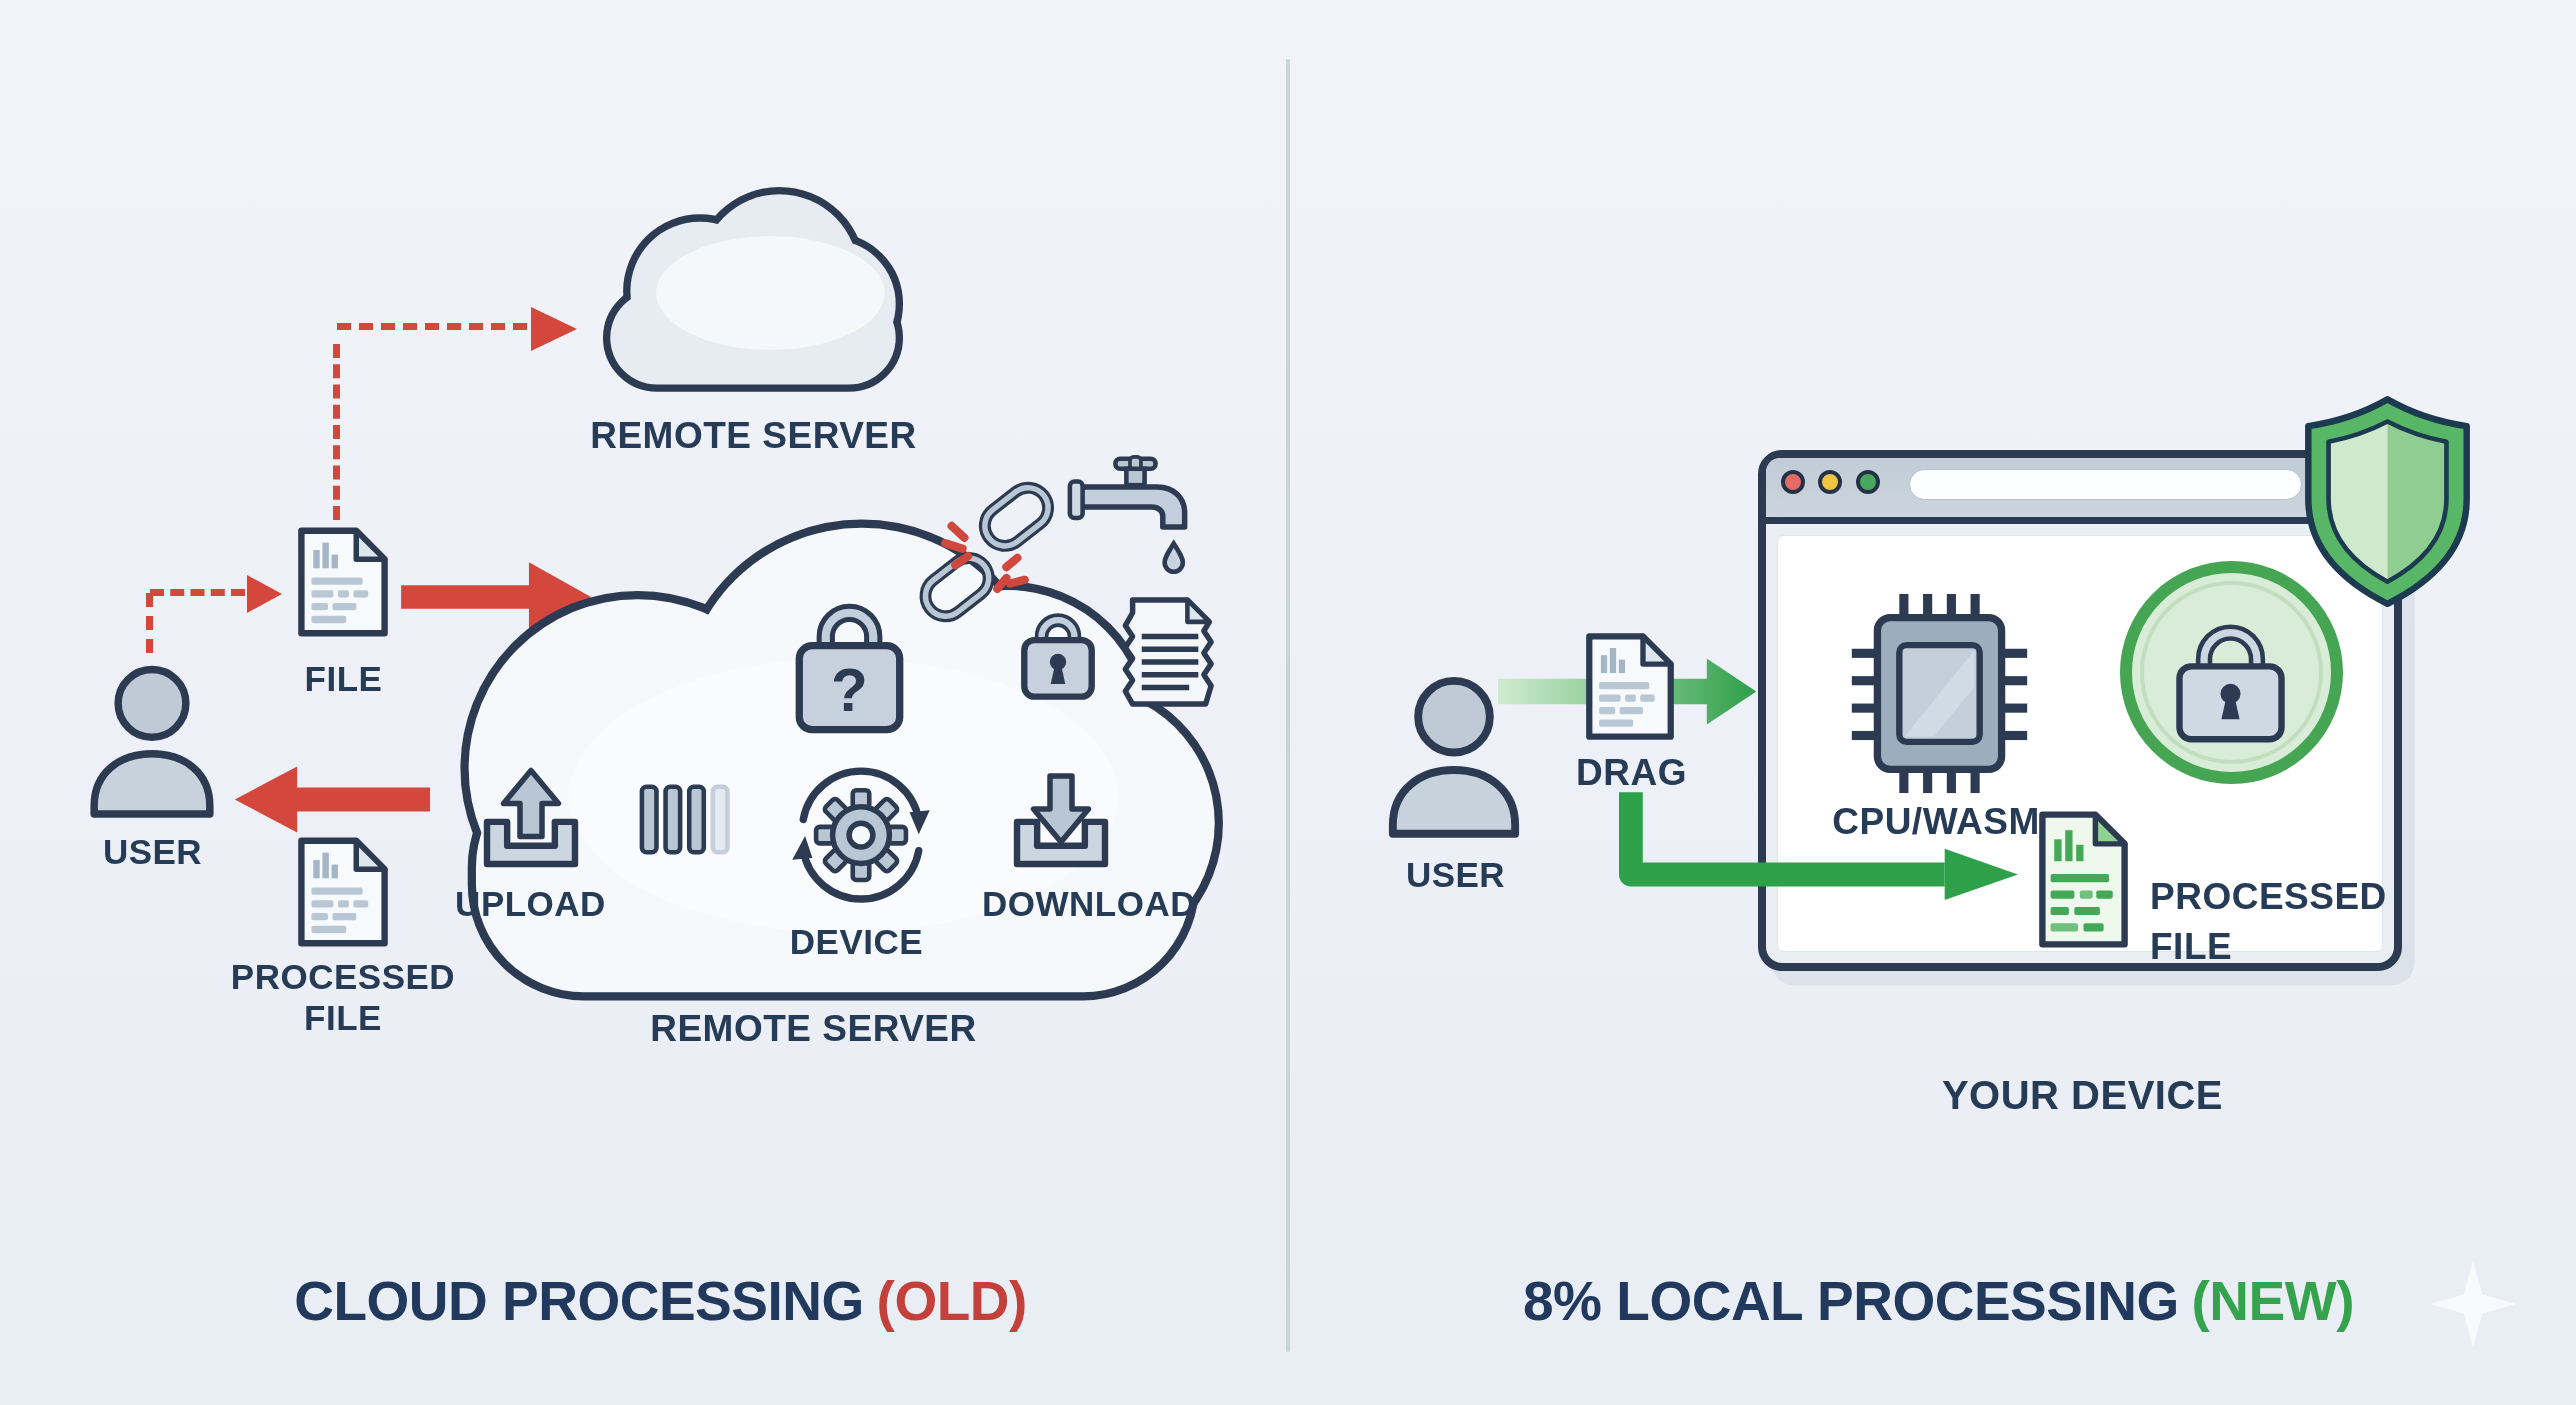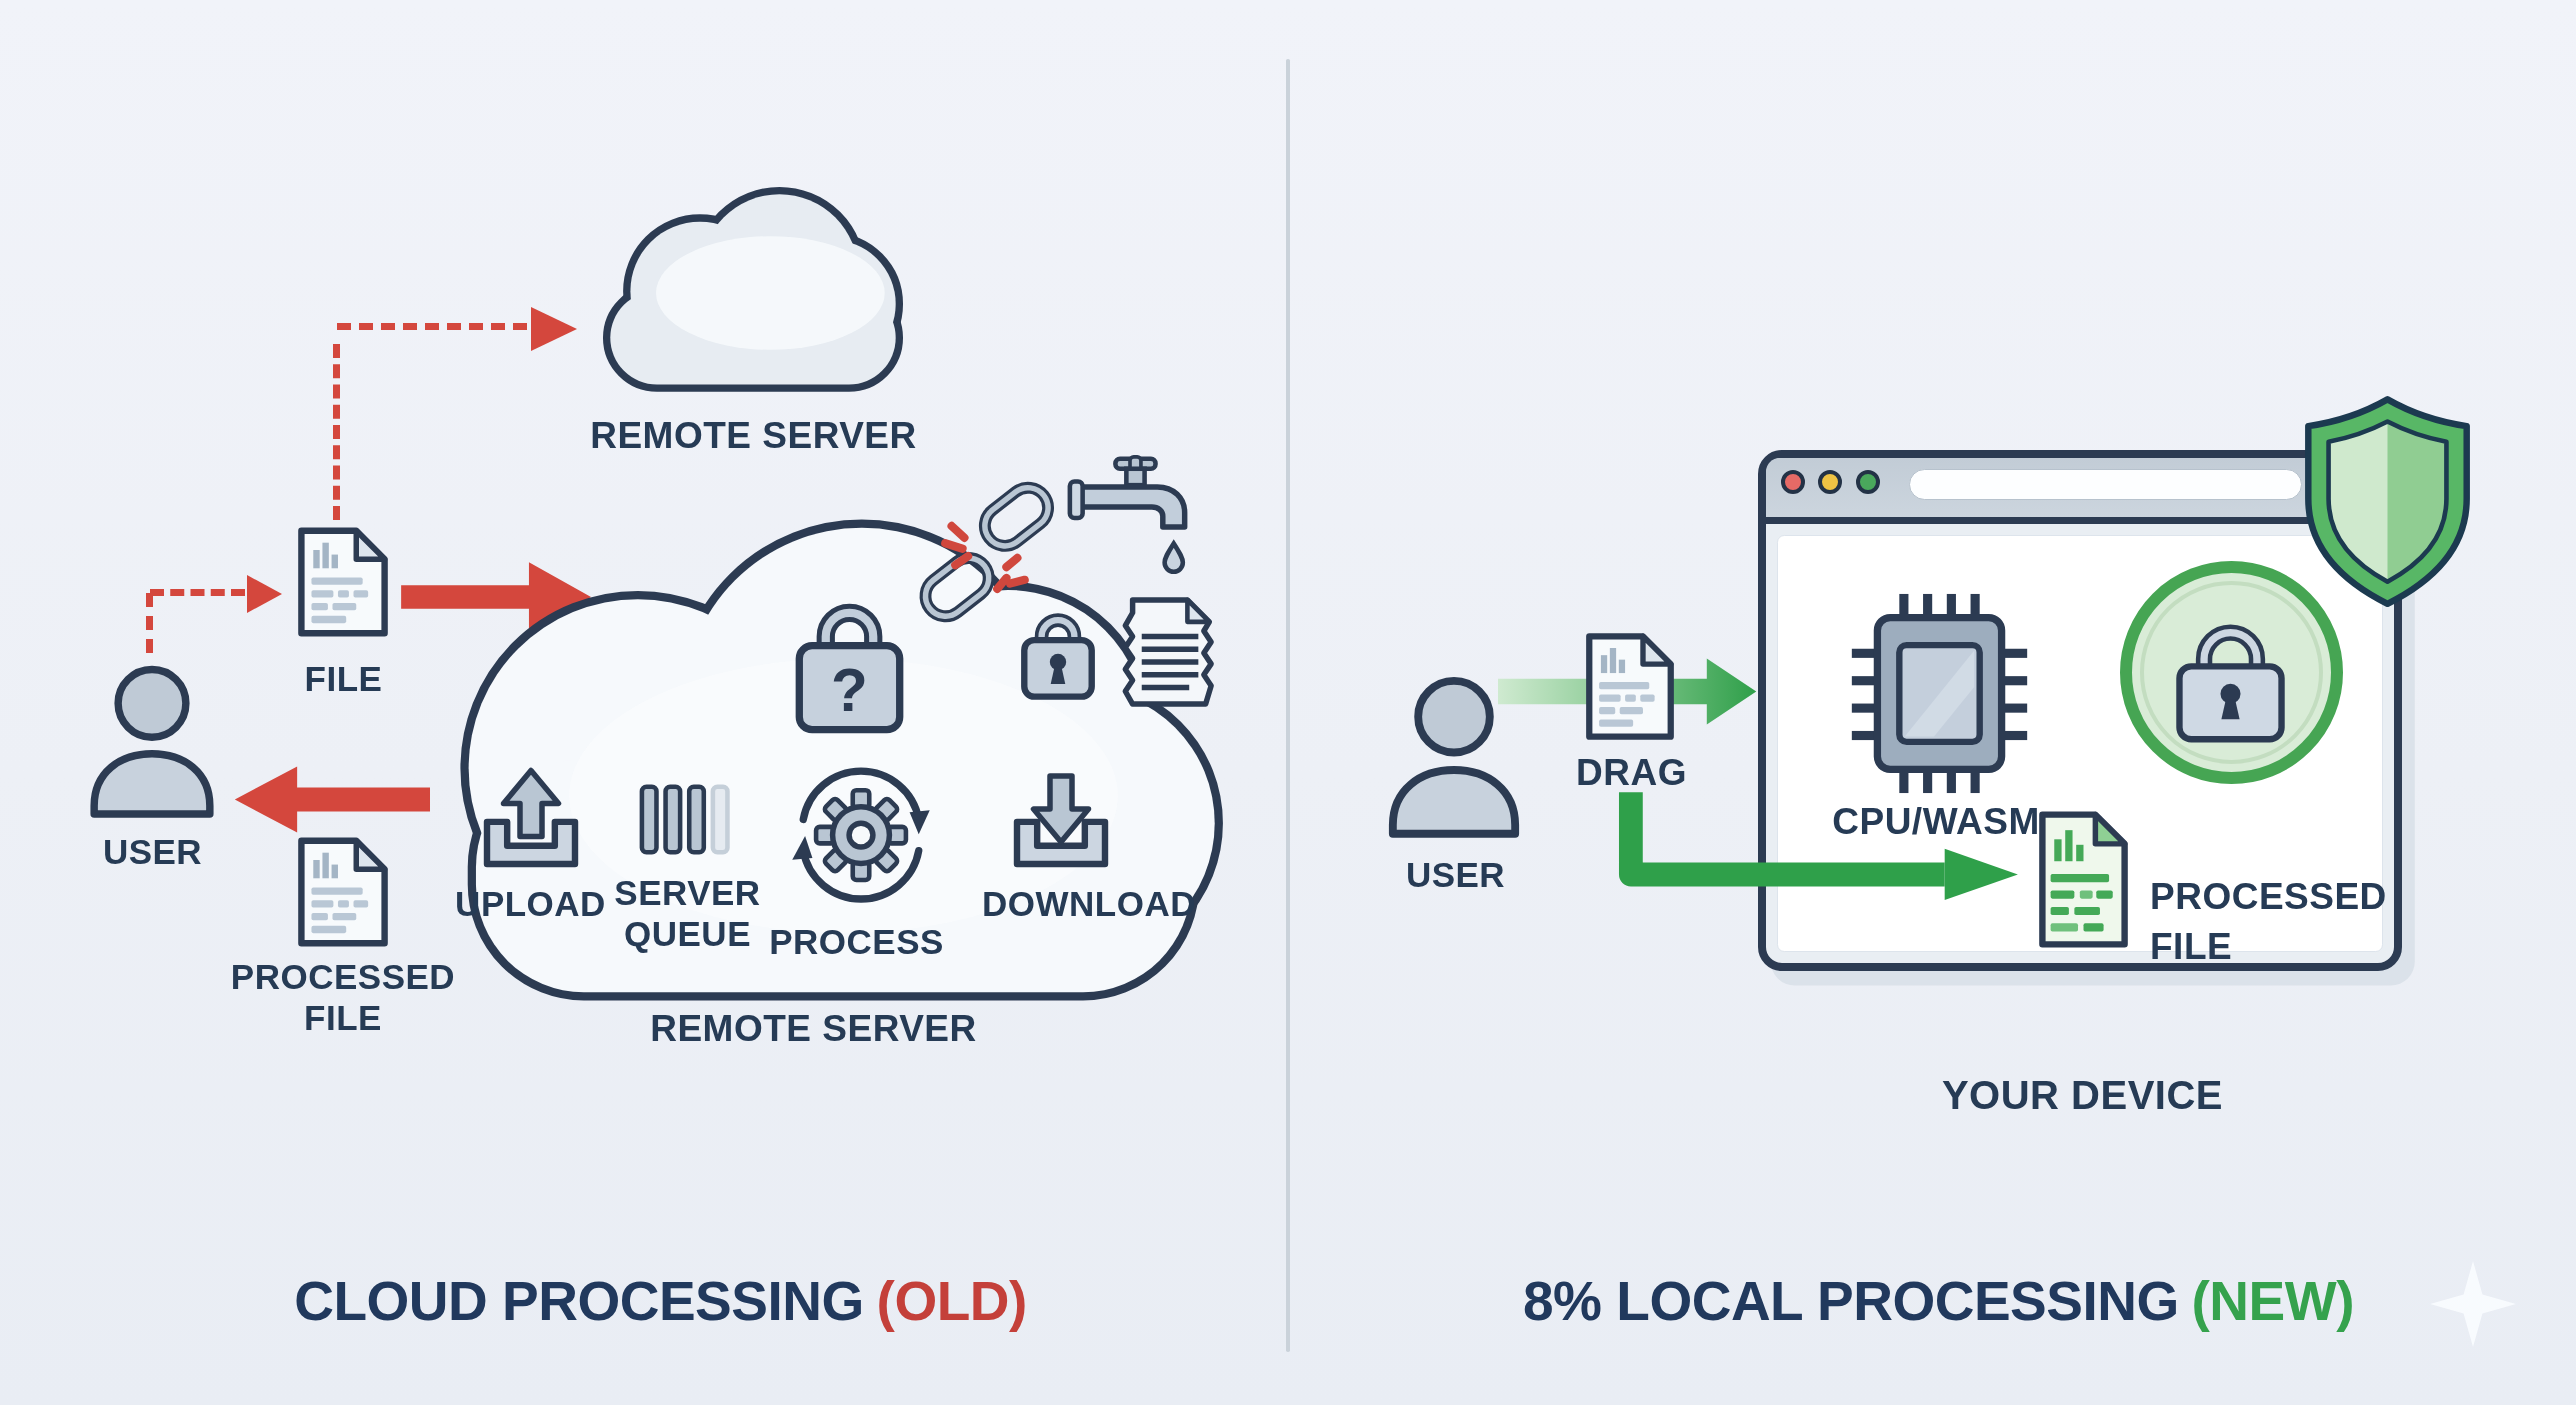--- a/index.html
+++ b/index.html
@@ -204,44 +204,40 @@
     <polygon points="60,6 90,42 72,42 72,78 48,78 48,42 30,42" fill="#b9c6d3" stroke="#2c3b52" stroke-width="6" stroke-linejoin="round"></polygon>
   </svg>
   <div class="lbl" style="left:430px;top:883px;width:201px;">UPLOAD</div>
 
   <svg class="abs" style="left:639px;top:774px;" width="95" height="91" viewBox="0 0 104 100">
     <rect x="3" y="14" width="16" height="72" rx="5" fill="#b9c6d3" stroke="#2c3b52" stroke-width="5"></rect>
     <rect x="29" y="14" width="16" height="72" rx="5" fill="#b9c6d3" stroke="#2c3b52" stroke-width="5"></rect>
     <rect x="55" y="14" width="16" height="72" rx="5" fill="#b9c6d3" stroke="#2c3b52" stroke-width="5"></rect>
     <rect x="81" y="14" width="16" height="72" rx="5" fill="#e6ebf1" stroke="#c5cfd9" stroke-width="5"></rect>
   </svg>
-  <div class="lbl" style="left:587px;top:872px;width:201px;">
-    <div>SERVER</div>
-    <div>QUEUE</div>
-  </div>
 
   <svg class="abs" style="left:783px;top:748px;" width="156" height="165" viewBox="0 0 170 180">
     <path d="M 22 78 A 64 64 0 0 1 148 78" fill="none" stroke="#2c3b52" stroke-width="8" stroke-linecap="round"></path>
     <polygon points="138,70 160,68 148,94" fill="#2c3b52"></polygon>
     <path d="M 148 112 A 64 64 0 0 1 22 112" fill="none" stroke="#2c3b52" stroke-width="8" stroke-linecap="round"></path>
     <polygon points="32,120 10,122 24,96" fill="#2c3b52"></polygon>
     <g fill="#b9c6d3" stroke="#2c3b52" stroke-width="5" stroke-linejoin="round">
       <rect x="76" y="46" width="18" height="20" rx="4"></rect>
       <rect x="76" y="46" width="18" height="20" rx="4" transform="rotate(45 85 95)"></rect>
       <rect x="76" y="46" width="18" height="20" rx="4" transform="rotate(90 85 95)"></rect>
       <rect x="76" y="46" width="18" height="20" rx="4" transform="rotate(135 85 95)"></rect>
       <rect x="76" y="46" width="18" height="20" rx="4" transform="rotate(180 85 95)"></rect>
       <rect x="76" y="46" width="18" height="20" rx="4" transform="rotate(225 85 95)"></rect>
       <rect x="76" y="46" width="18" height="20" rx="4" transform="rotate(270 85 95)"></rect>
       <rect x="76" y="46" width="18" height="20" rx="4" transform="rotate(315 85 95)"></rect>
     </g>
     <circle cx="85" cy="95" r="31" fill="#b9c6d3" stroke="#2c3b52" stroke-width="6"></circle>
     <circle cx="85" cy="95" r="13" fill="#f6f9fb" stroke="#2c3b52" stroke-width="6"></circle>
   </svg>
-  <div class="lbl" style="left:756px;top:921px;width:201px;">PROCESS</div>
+  <div class="lbl" style="left:756px;top:921px;width:201px;">DEVICE</div>
 
   <svg class="abs" style="left:1006px;top:765px;" width="110" height="110" viewBox="0 0 120 120">
     <path d="M12 62 h22 v26 h52 v-26 h22 v46 H12 z" fill="#ccd6e1" stroke="#2c3b52" stroke-width="7" stroke-linejoin="round"></path>
     <polygon points="60,84 30,48 48,48 48,12 72,12 72,48 90,48" fill="#b9c6d3" stroke="#2c3b52" stroke-width="6" stroke-linejoin="round"></polygon>
   </svg>
   <div class="lbl" style="left:951px;top:883px;width:220px;margin-left:28px;">DOWNLOAD</div>
 
   <div class="lbl lbl-40" style="left:585px;top:1007px;width:457px;">REMOTE SERVER</div>
 
   <div class="title" style="left:203px;top:1269px;">

